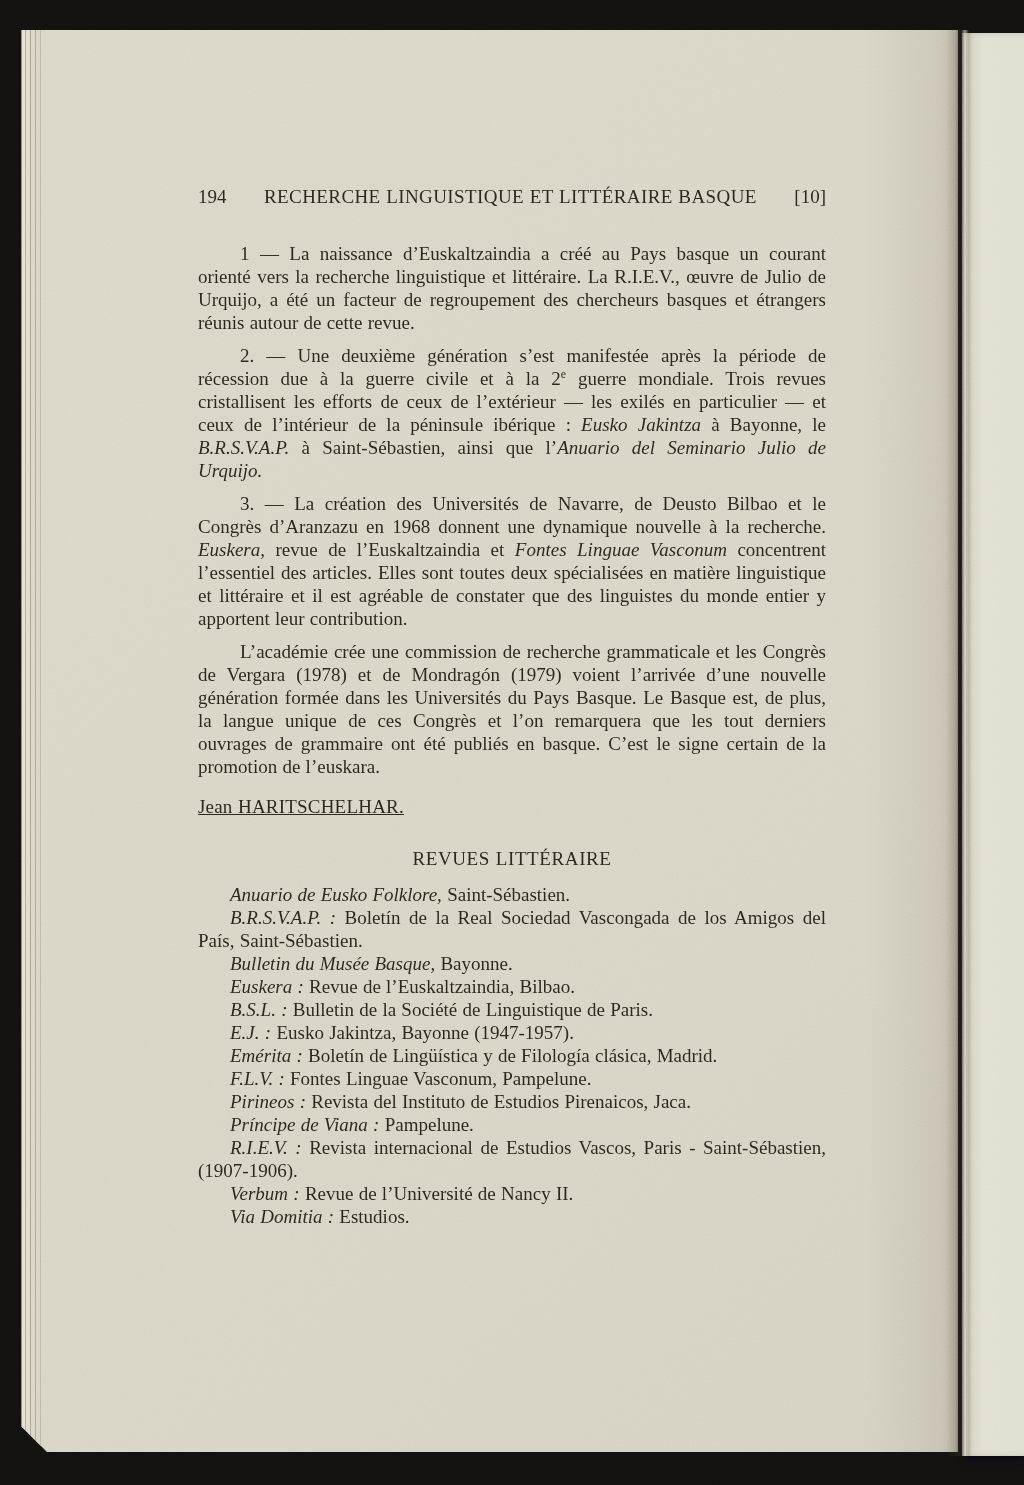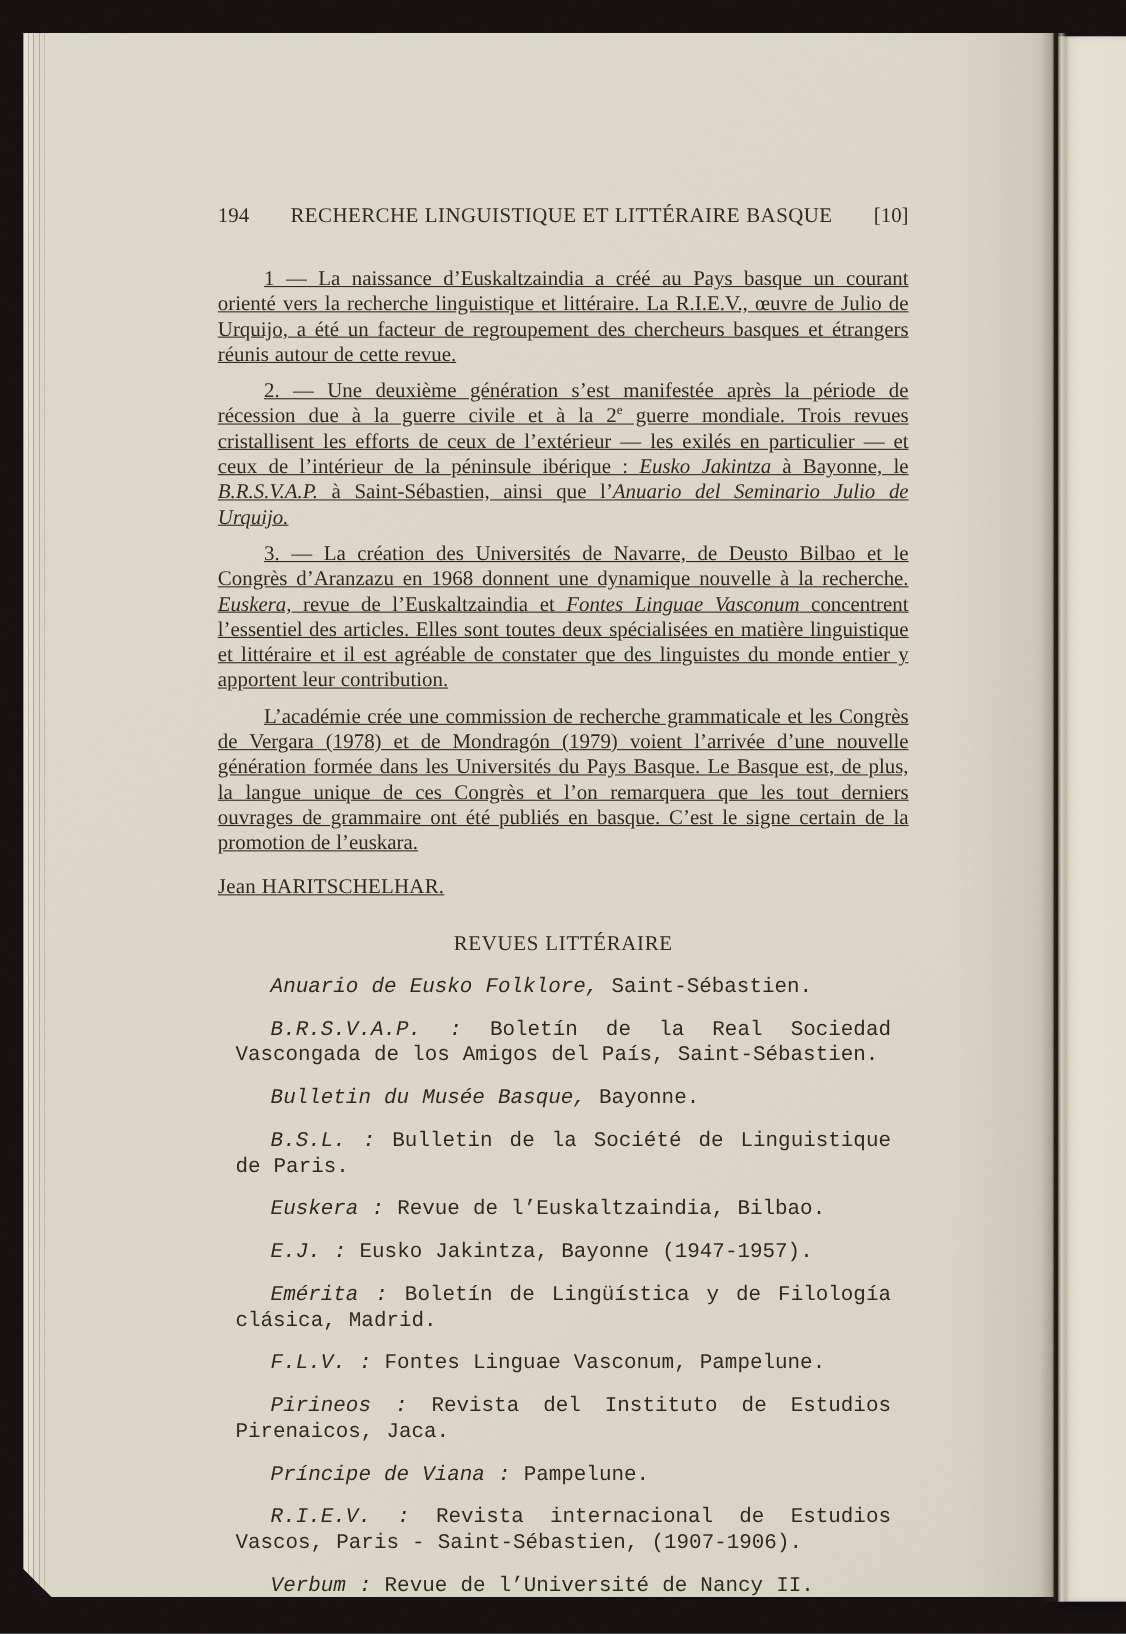--- a/index.html
+++ b/index.html
@@ -49,28 +49,28 @@
     box-shadow:inset 7px 0 9px -4px rgba(60,52,36,0.55), 0 6px 5px -2px rgba(8,8,20,0.95);
   }
   
   .text-block{
     position:absolute;left:177px;top:156px;width:628px;
     color:var(--ink,#2a261d);
     font-size:19px;line-height:23px;word-spacing:0.5px;
   }
   .header{display:flex;justify-content:space-between;align-items:baseline;margin-bottom:34px;line-height:22px;}
   .header .runtitle{letter-spacing:0.4px;}
-  .para{text-align:justify;text-indent:42px;margin:0 0 10px 0;text-decoration:underline;}
+  .para{text-align:justify;text-indent:42px;margin:0 0 10px 0;}
   .para:last-child{margin-bottom:0;}
   .it{font-style:italic;}
   sup.sup{font-size:12px;line-height:0;}
   .signature{text-align:left;padding-right:42px;margin-top:17px;letter-spacing:0.2px;text-decoration:underline;}
   .revues-heading{text-align:center;margin-top:29px;letter-spacing:0.6px;}
   .revues{margin-top:13px;}
-  .revue{text-align:justify;text-indent:32px;margin:16px;font-family:Liberation Mono, monospace;}
+  .revue{text-align:justify;text-indent:32px;margin:0;}
   
   .noise{position:absolute;inset:0;width:1024px;height:1485px;z-index:6;
          opacity:0.45;mix-blend-mode:overlay;pointer-events:none;}
 </style>
 </head>
 <body>
 
 <div class="book">
 
   <div class="left-page">
@@ -92,22 +92,22 @@
         </div>
 
       <div class="signature">Jean HARITSCHELHAR.</div>
 
       <div class="revues-heading">REVUES LITTÉRAIRE</div>
 
       <div class="revues">
           <p class="revue"><span class="it">Anuario de Eusko Folklore,</span><span> Saint-Sébastien.</span></p>
           <p class="revue"><span class="it">B.R.S.V.A.P. :</span><span> Boletín de la Real Sociedad Vascongada de los Amigos del País, Saint-Sébastien.</span></p>
           <p class="revue"><span class="it">Bulletin du Musée Basque,</span><span> Bayonne.</span></p>
+          <p class="revue"><span class="it">Euskera :</span><span> Revue de l’Euskaltzaindia, Bilbao.</span></p>
           <p class="revue"><span class="it">B.S.L. :</span><span> Bulletin de la Société de Linguistique de Paris.</span></p>
-          <p class="revue"><span class="it">Euskera :</span><span> Revue de l’Euskaltzaindia, Bilbao.</span></p>
           <p class="revue"><span class="it">E.J. :</span><span> Eusko Jakintza, Bayonne (1947-1957).</span></p>
           <p class="revue"><span class="it">Emérita :</span><span> Boletín de Lingüística y de Filología clásica, Madrid.</span></p>
           <p class="revue"><span class="it">F.L.V. :</span><span> Fontes Linguae Vasconum, Pampelune.</span></p>
           <p class="revue"><span class="it">Pirineos :</span><span> Revista del Instituto de Estudios Pirenaicos, Jaca.</span></p>
           <p class="revue"><span class="it">Príncipe de Viana :</span><span> Pampelune.</span></p>
           <p class="revue"><span class="it">R.I.E.V. :</span><span> Revista internacional de Estudios Vascos, Paris - Saint-Sébastien, (1907-1906).</span></p>
           <p class="revue"><span class="it">Verbum :</span><span> Revue de l’Université de Nancy II.</span></p>
           <p class="revue"><span class="it">Via Domitia :</span><span> Estudios.</span></p>
         </div>
 

